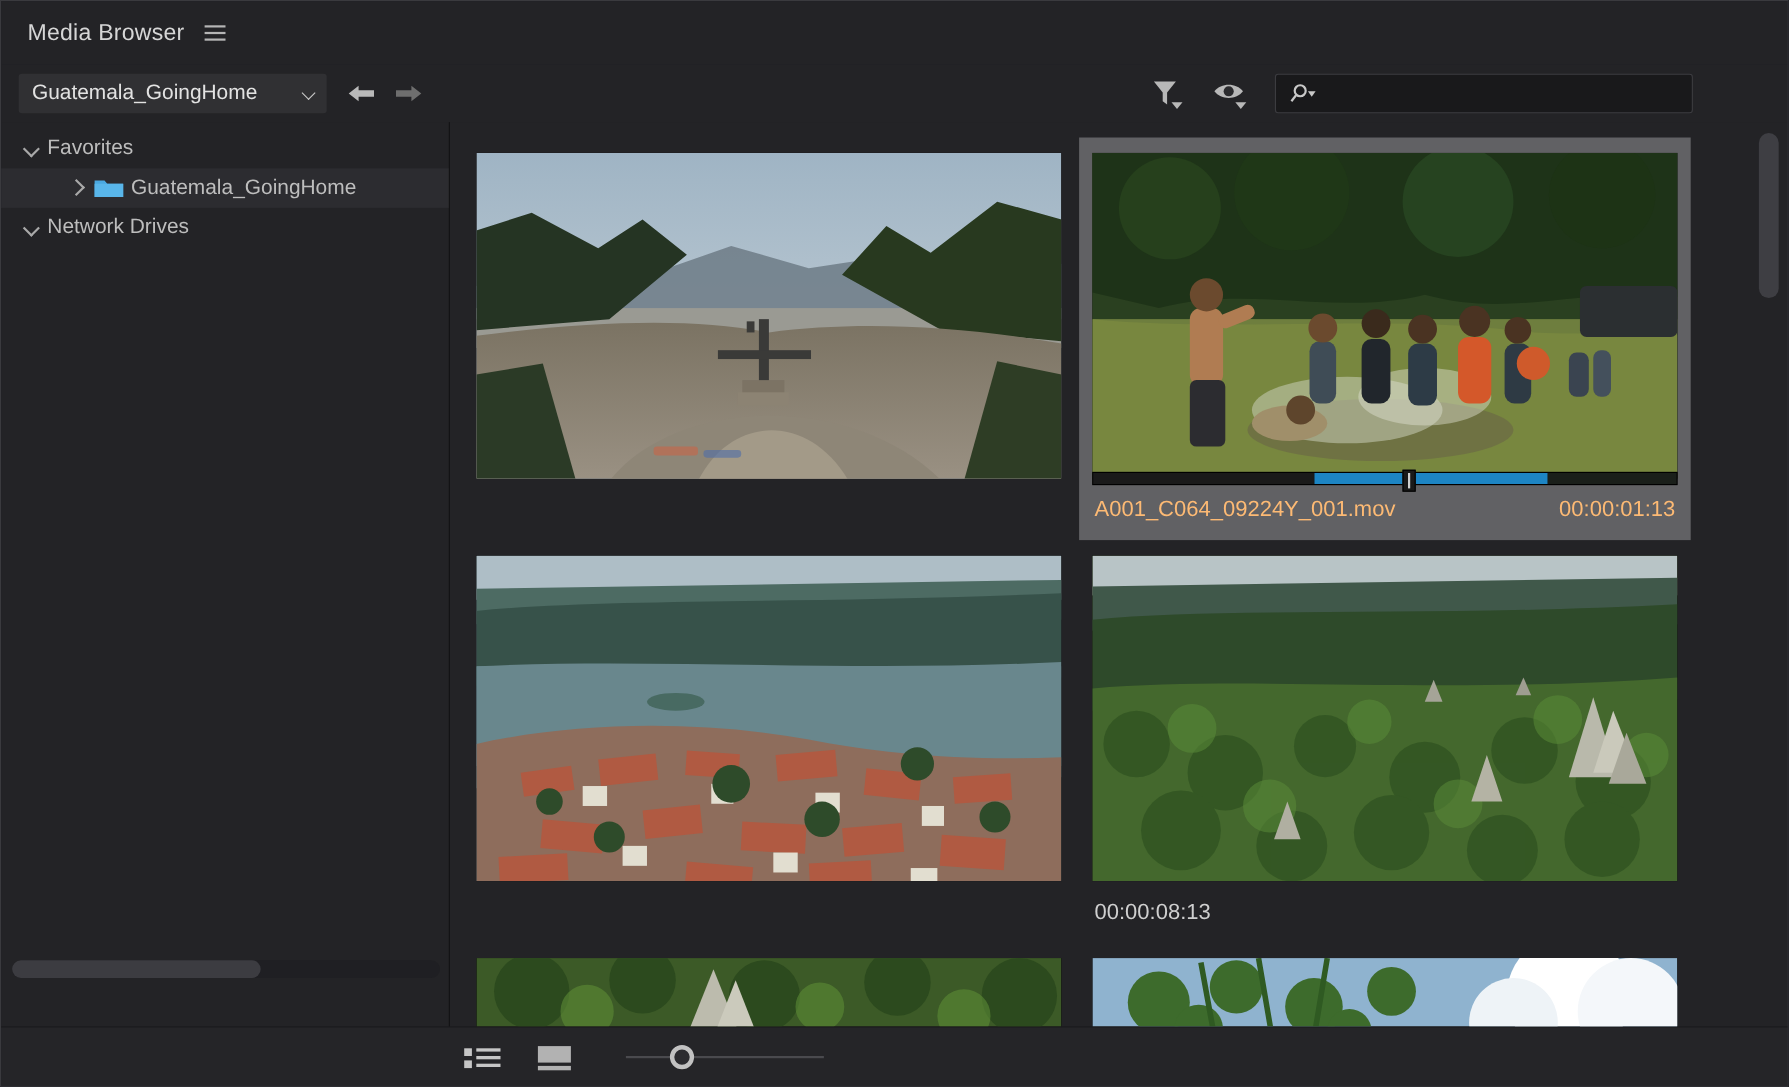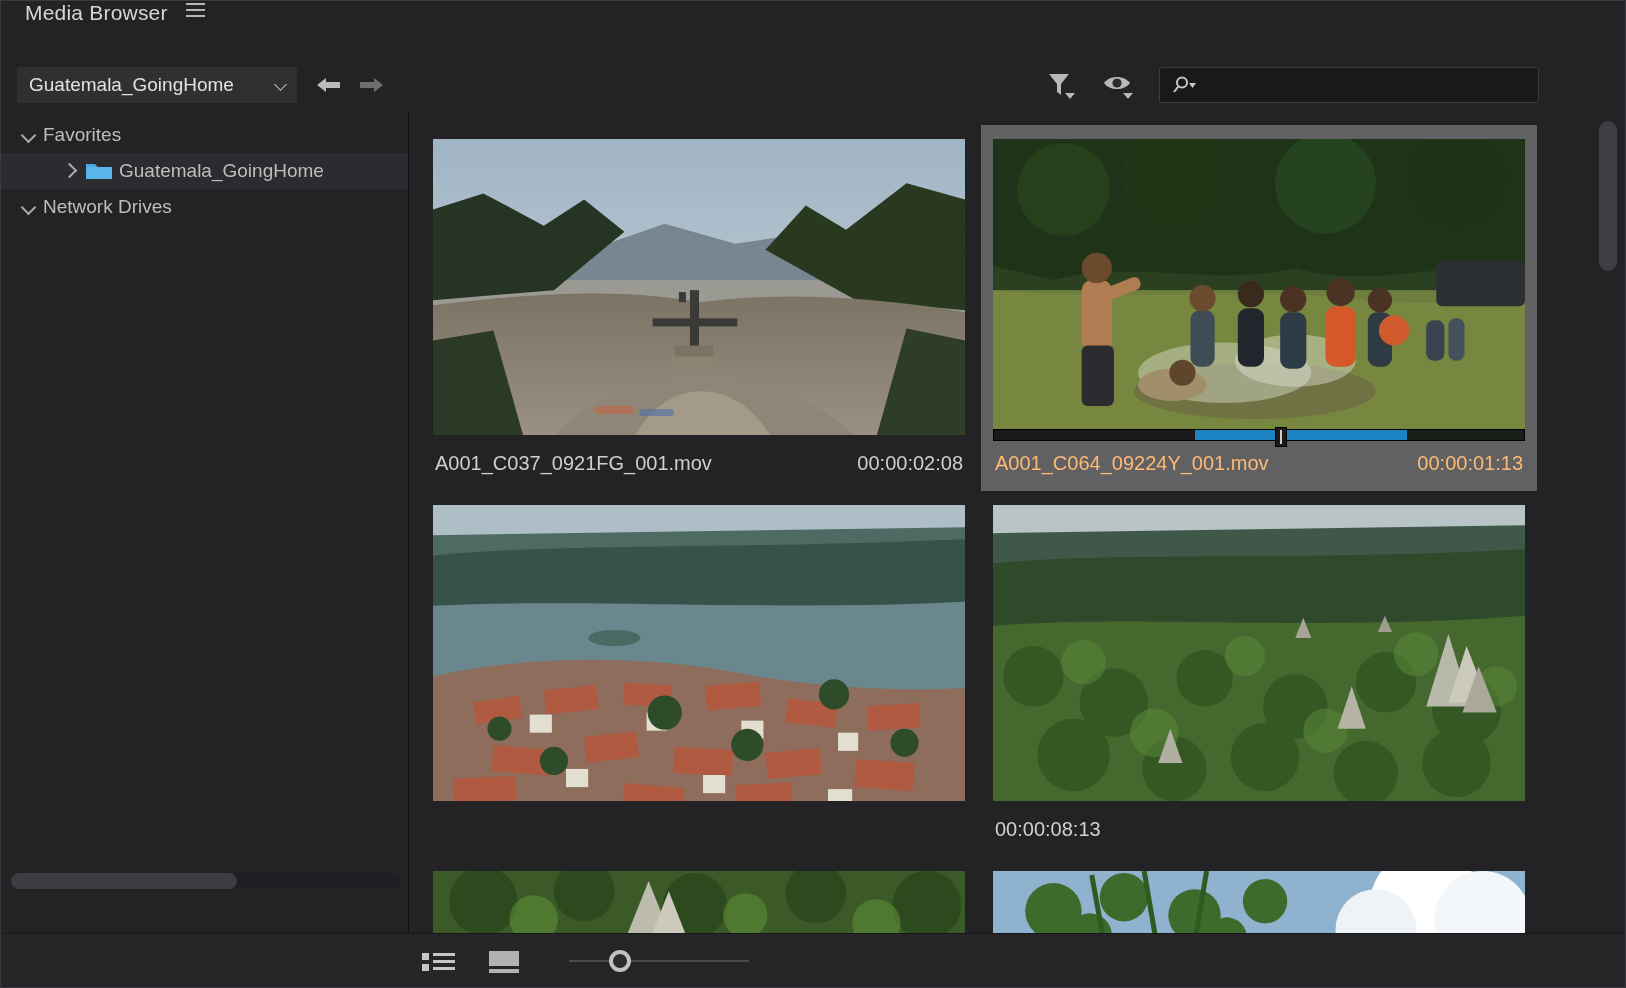--- a/index.html
+++ b/index.html
@@ -13,21 +13,21 @@
     position: relative;
     width: 1626px; height: 988px;
     background: #232326;
     border: 1px solid #3a3a3e;
     display: flex; flex-direction: column;
   }
 
   
   .panel-title-bar {
     height: 58px; flex: 0 0 58px;
-    display: flex; 
+    display: flex; align-items: center;
     padding-left: 24px; gap: 16px;
     background: #232326;
   }
   .panel-title {
     font-size: 21px; color: #d6d6d6; letter-spacing: .2px;
   }
   .hamburger { display: flex; flex-direction: column; gap: 4px; cursor: pointer; padding: 2px; }
   .hamburger span { display: block; width: 19px; height: 2px; background: #b5b5b5; }
 
   
@@ -319,24 +319,20 @@
                 <rect x="218" y="178" width="84" height="8" fill="#3a3a38"></rect>
                 <rect x="240" y="205" width="38" height="14" fill="#7c7364"></rect>
                 <rect x="236" y="216" width="46" height="12" fill="#8c8373"></rect>
                 <rect x="244" y="152" width="7" height="10" fill="#3a3a38"></rect>
                 <rect x="160" y="265" width="40" height="8" rx="3" fill="#c06a4e" opacity=".7"></rect>
                 <rect x="205" y="268" width="34" height="7" rx="3" fill="#4e6ea8" opacity=".6"></rect>
                 <path d="M0 200 L60 190 L90 296 L0 296 Z" fill="#2b3a26"></path>
                 <path d="M528 200 L470 188 L440 296 L528 296 Z" fill="#2e3d25"></path>
               </svg>
             </div>
-            <div class="meta">
-              <span class="fname">A001_C037_0921FG_001.mov</span>
-              <span class="dur">00:00:02:08</span>
-            </div>
           </div>
 
           <div class="card selected">
             <div class="thumb-frame">
               <svg class="thumb-img" viewBox="0 0 528 296" preserveAspectRatio="none">
                 <rect width="528" height="296" fill="#3c5428"></rect>
                 <rect width="528" height="150" fill="#2a4020"></rect>
                 <path d="M0 0 L528 0 L528 130 C440 120, 380 150, 300 128 C220 148, 140 118, 60 140 L0 126 Z" fill="#1e3318"></path>
                 <circle cx="70" cy="50" r="46" fill="#26401c"></circle>
                 <circle cx="180" cy="36" r="52" fill="#1f3717"></circle>

